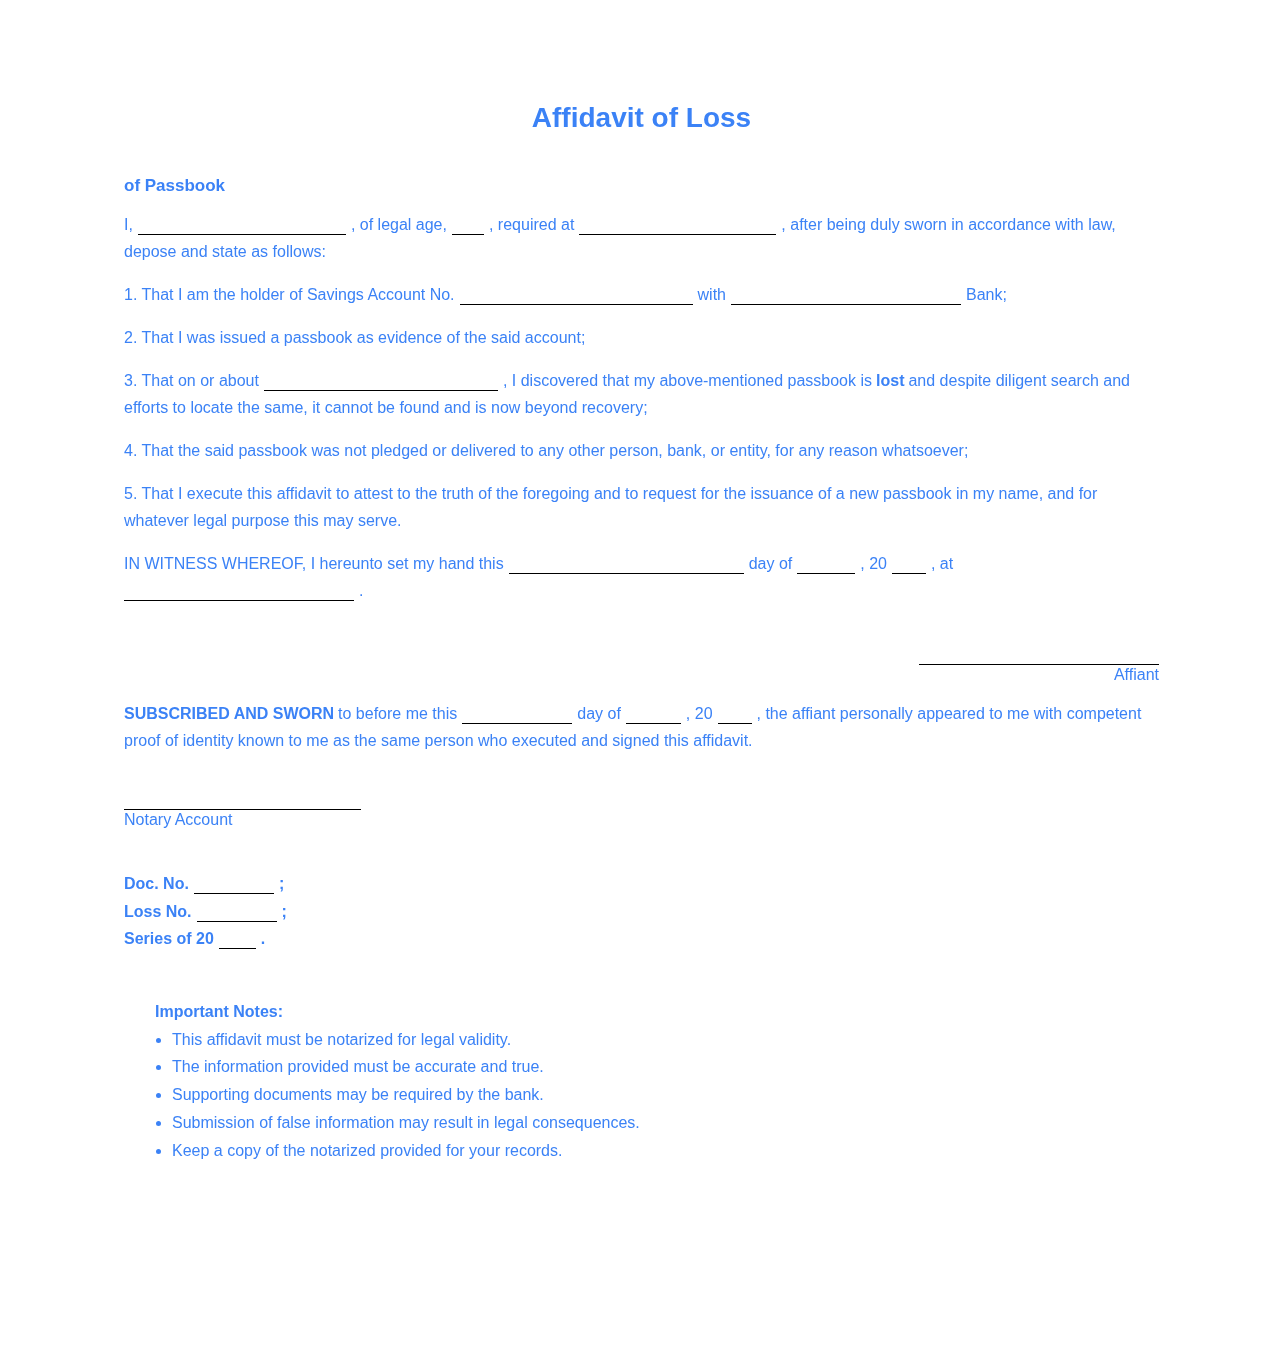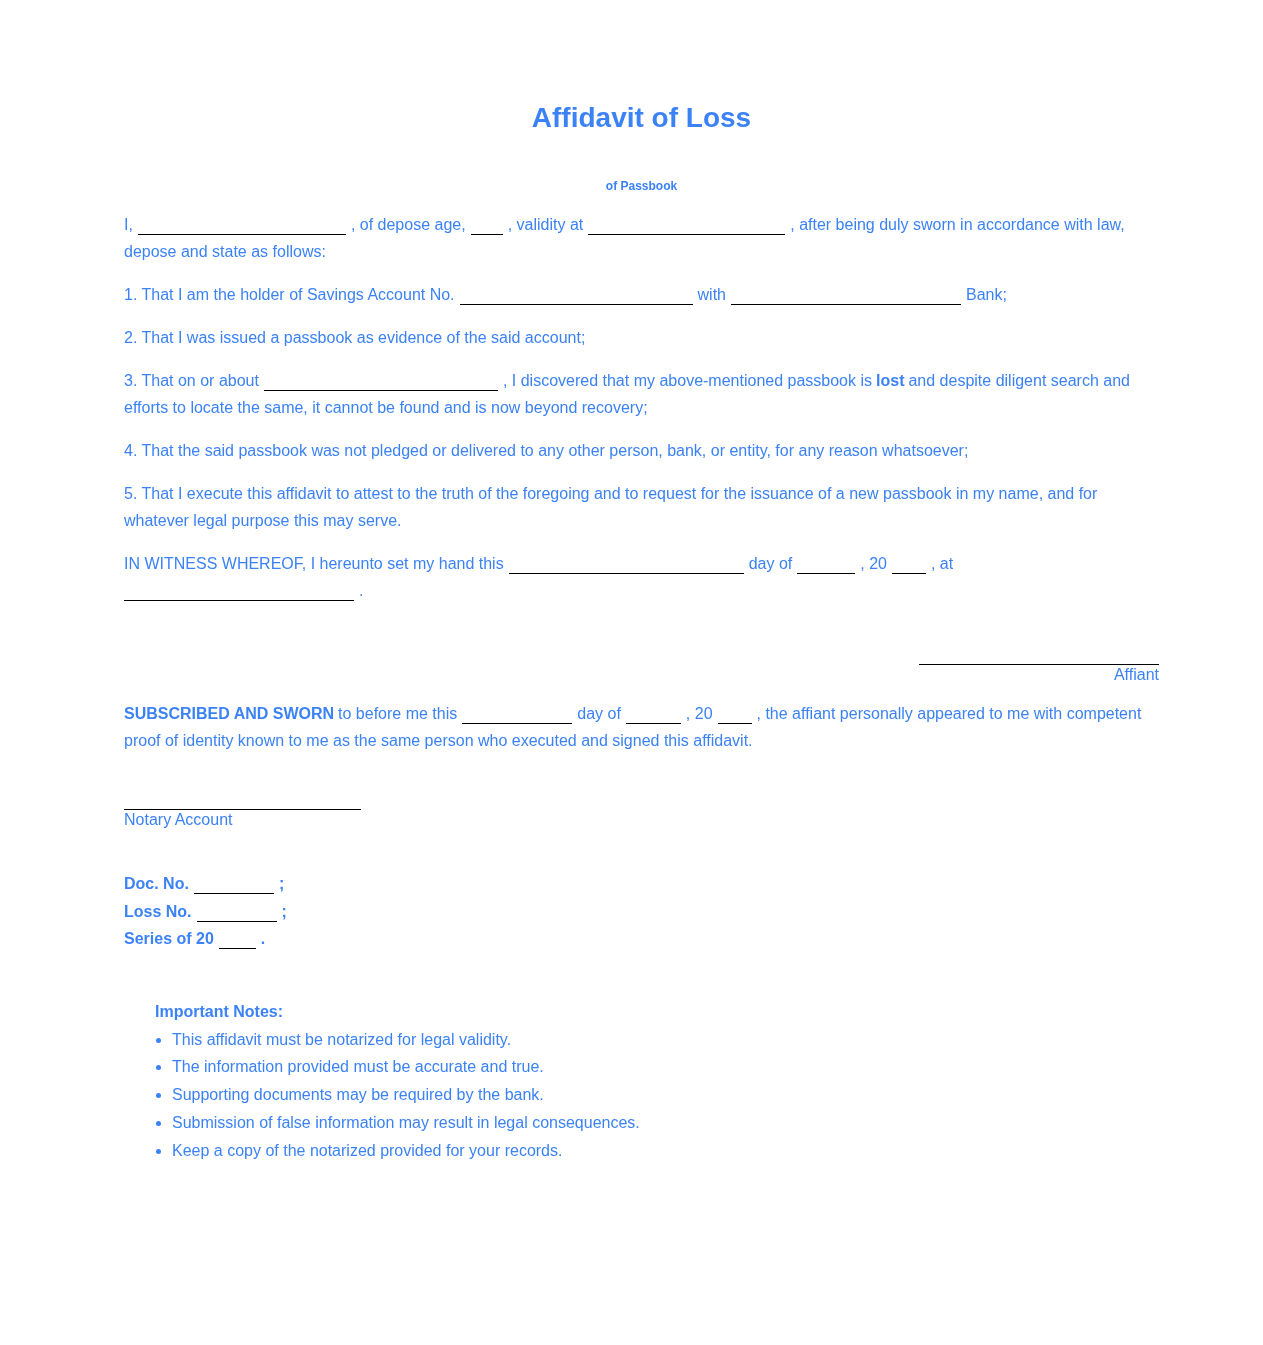--- a/index.html
+++ b/index.html
@@ -3,21 +3,21 @@
 <meta charset="utf-8">
 <style>
   html, body { margin: 0; padding: 0; background: #ffffff; }
   .page {
     width: 1263px; height: 1345px; box-sizing: border-box;
     padding: 103px 113px 0 115px;
     font-family: "Liberation Sans", "DejaVu Sans", sans-serif;
     font-size: 16px; color: #3b82f6; background: #ffffff; overflow: hidden; margin-left: 9px;
   }
   .title { font-size: 28px; font-weight: bold; text-align: center; line-height: 30px; margin: 0; }
-  .subtitle { font-size: 12px; font-weight: bold; text-align: center; line-height: 18px; margin: 44px 0 0; }
+  .subtitle { font-size: 17px; font-weight: bold; line-height: 18px; margin: 44px 0 0; }
   p.para { margin: 16px 0 0; line-height: 27px; }
   .intro { margin-top: 25px; }
   .witness { margin-top: 31px; }
   .blank {
     display: inline-block; border-bottom: 1px solid #000;
     height: 18px; vertical-align: -5px; margin: 0 5px;
   }
   .b { font-weight: bold; }
   .b-mid { margin: 0 4px; }
   .b-lead { margin-right: 4px; }
@@ -37,21 +37,21 @@
   .notes li { line-height: 27.8px; }
 </style>
 </head>
 <body>
 
 <div class="page">
 
   <h1 class="title">Affidavit of Loss</h1>
   <div class="subtitle">of Passbook</div>
 
-  <p class="para intro"><span>I,</span><span class="blank" style="width:208px"></span><span>, of depose age,</span><span class="blank" style="width:32px"></span><span>, validity at</span><span class="blank" style="width:197px"></span><span>, after being duly sworn in accordance with law, depose and state as follows:</span></p>
+  <p class="para intro"><span>I,</span><span class="blank" style="width:208px"></span><span>, of legal age,</span><span class="blank" style="width:32px"></span><span>, required at</span><span class="blank" style="width:197px"></span><span>, after being duly sworn in accordance with law, depose and state as follows:</span></p>
 
   <p class="para"><span>1. That I am the holder of Savings Account No.</span><span class="blank" style="width:233px"></span><span>with</span><span class="blank" style="width:230px"></span><span>Bank;</span></p>
 
   <p class="para">2. That I was issued a passbook as evidence of the said account;</p>
 
   <p class="para"><span>3. That on or about</span><span class="blank" style="width:234px"></span><span>, I discovered that my above-mentioned passbook is</span><span class="b b-mid">lost</span><span>and despite diligent search and efforts to locate the same, it cannot be found and is now beyond recovery;</span></p>
 
   <p class="para">4. That the said passbook was not pledged or delivered to any other person, bank, or entity, for any reason whatsoever;</p>
 
   <p class="para">5. That I execute this affidavit to attest to the truth of the foregoing and to request for the issuance of a new passbook in my name, and for whatever legal purpose this may serve.</p>

